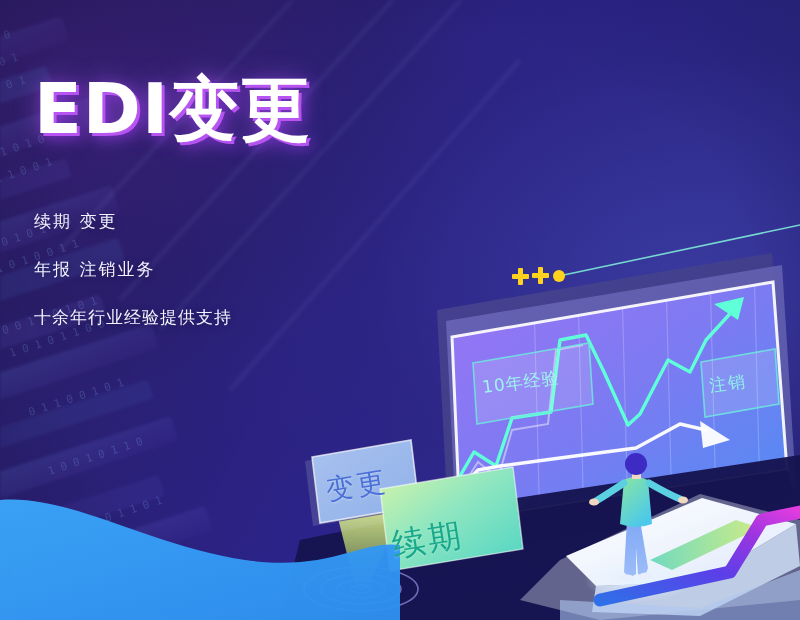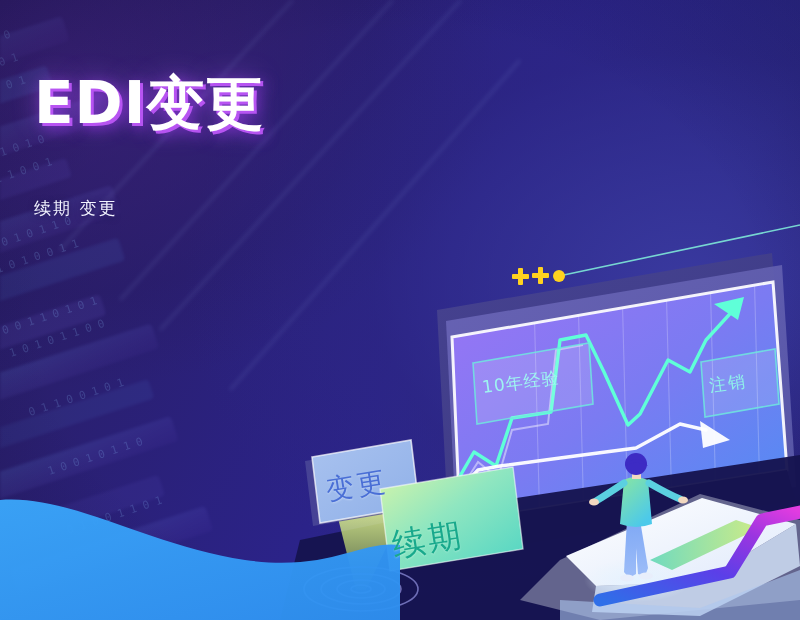--- a/index.html
+++ b/index.html
@@ -28,21 +28,21 @@
   }
 
   
   .tex { opacity: .5; filter: blur(.4px); }
   .tex2 { opacity: .30; filter: blur(1.6px); }
   .streaks { opacity: .22; filter: blur(2.2px); }
 
   
   .textblock { position: absolute; left: 34px; top: 72px; width: 430px; }
   .headline {
-    font-size: 58px;
+    font-size: 70px;
     font-weight: 700;
     color: #ffffff;
     letter-spacing: 1px;
     line-height: 1.08;
     margin: 0;
     text-shadow:
       3px 3px 0 rgba(188,86,245,.95),
       5px 5px 14px rgba(150,50,230,.65),
       0 0 26px rgba(190,110,255,.45);
   }
@@ -333,20 +333,22 @@
     </g>
   </svg>
 
   <svg class="layer" viewBox="0 0 800 620">
     <path d="M0,500 C70,494 150,546 245,560 C330,572 360,540 400,545 L400,620 L0,620 Z" fill="url(#waveGrad)" opacity=".96"></path>
   </svg>
 
   <div class="textblock">
     <h1 class="headline">EDI变更</h1>
     <p class="subline sub1">续期  变更</p>
+    <p class="subline sub2">年报  注销业务</p>
+    <p class="subline sub3">十余年行业经验提供支持</p>
   </div>
 
   <div class="card-text" id="txt-biangeng">变更</div>
   <div class="card-text" id="txt-xuqi">续期</div>
   <div class="card-text" id="txt-jingyan">10年经验</div>
   <div class="card-text" id="txt-zhuxiao">注销</div>
 
 </div>
 
 </body></html>

